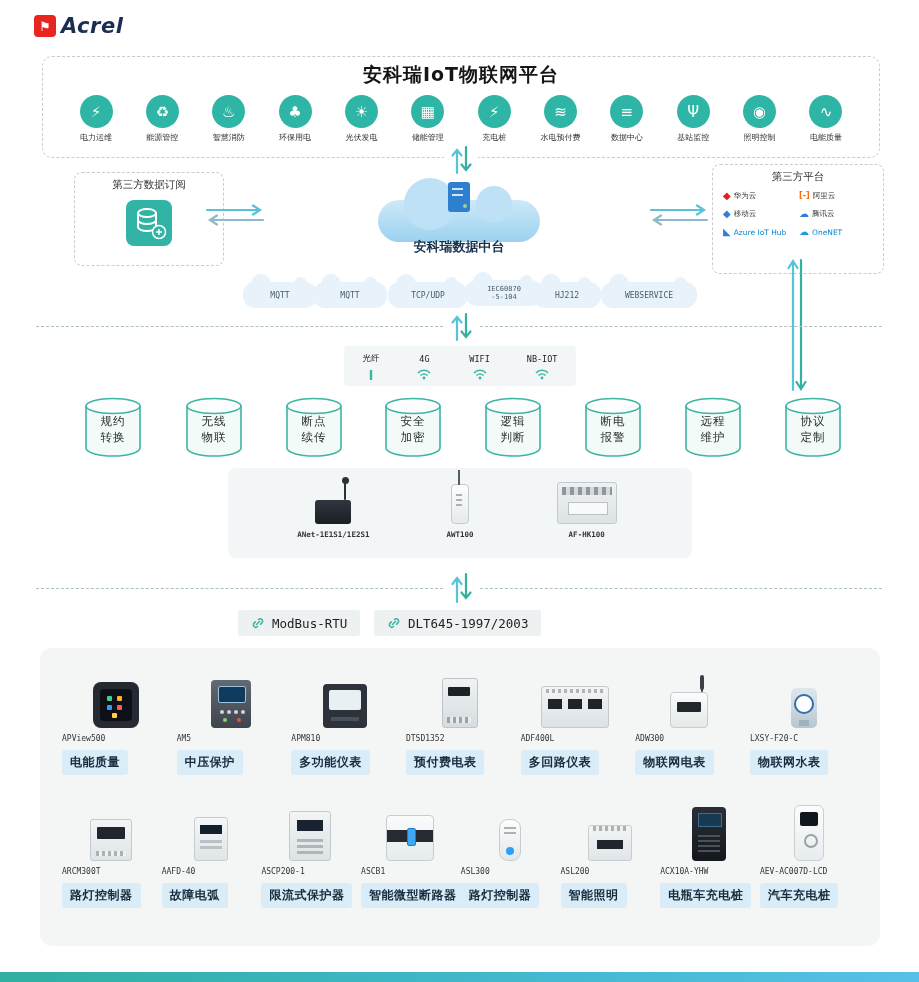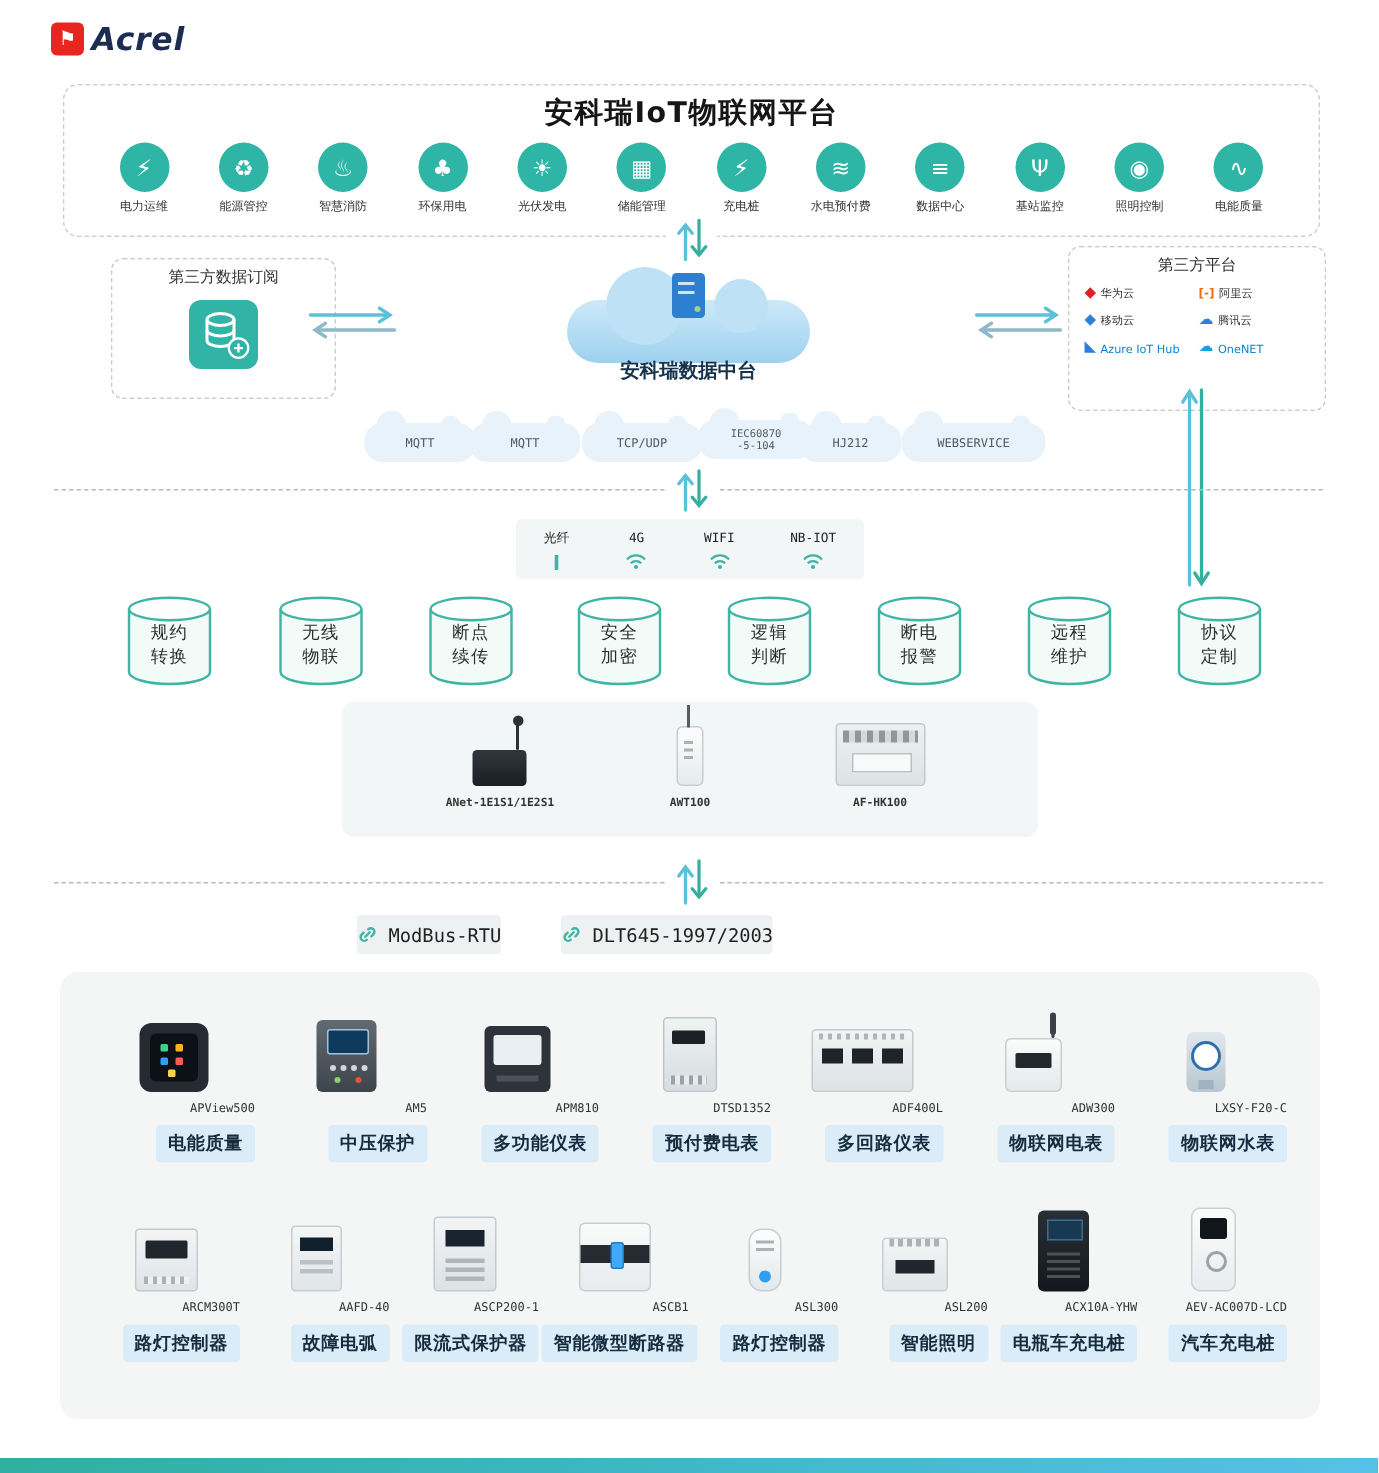--- a/index.html
+++ b/index.html
@@ -68,28 +68,28 @@
 
   
   .gw-box{position:absolute;left:228px;top:468px;width:464px;height:90px;background:#f3f6f6;border-radius:8px;
           display:flex;justify-content:space-between;padding:0 42px;box-sizing:border-box;}
   .gw{width:130px;text-align:center;font-weight:bold;}
   .gw-img{height:56px;display:flex;align-items:flex-end;justify-content:center;}
   .gw-model{margin-top:6px;font-size:7.5px;color:#333;}
 
   
   .bus-chip{position:absolute;top:610px;height:26px;display:inline-flex;align-items:center;gap:7px;background:#eef1f1;
-            padding:0 0;border-radius:3px;font-size:12.5px;color:#222;}
+            padding:0 13px;border-radius:3px;font-size:12.5px;color:#222;}
 
   
   .prod-box{position:absolute;left:40px;top:648px;width:840px;height:298px;background:#f4f6f6;border-radius:12px;}
   .prod-row{display:flex;justify-content:space-between;padding:0 22px;}
   .prod-row1{margin-top:22px;}
   .prod-row2{margin-top:28px;}
-  .prod{text-align:right;}
+  .prod{text-align:left;}
   .prod-row1 .prod{width:108px;}
   .prod-row2 .prod{width:98px;}
   .dev-area{height:58px;display:flex;align-items:flex-end;justify-content:center;}
   .prod-model{margin-top:6px;font-size:8px;color:#333;}
   .prod-chip{display:inline-block;margin-top:7px;background:#d9ecf8;color:#152c3e;font-size:12px;font-weight:bold;
              padding:4px 8px;border-radius:3px;letter-spacing:.5px;white-space:nowrap;}
 
   
   .footer-bar{position:absolute;left:0;top:972px;width:919px;height:10px;background:linear-gradient(90deg,#2fb0a0,#3fb7c9,#57c0e8);}
 

